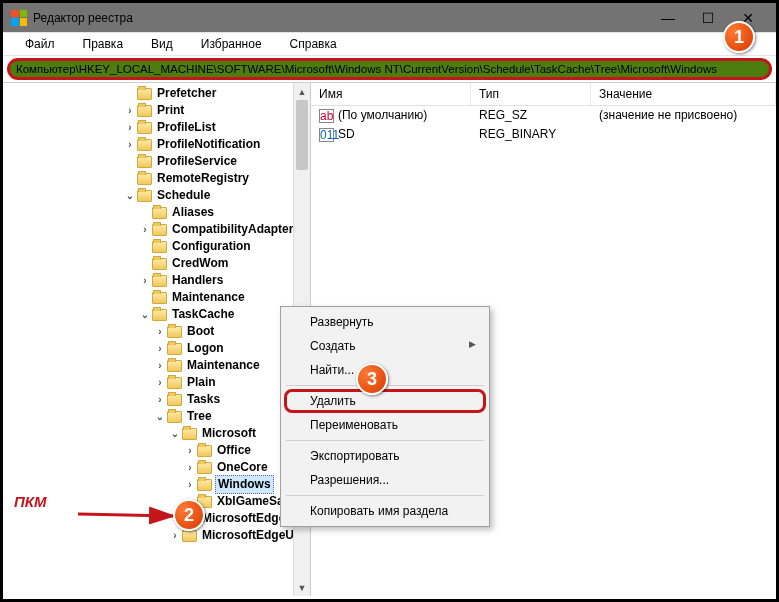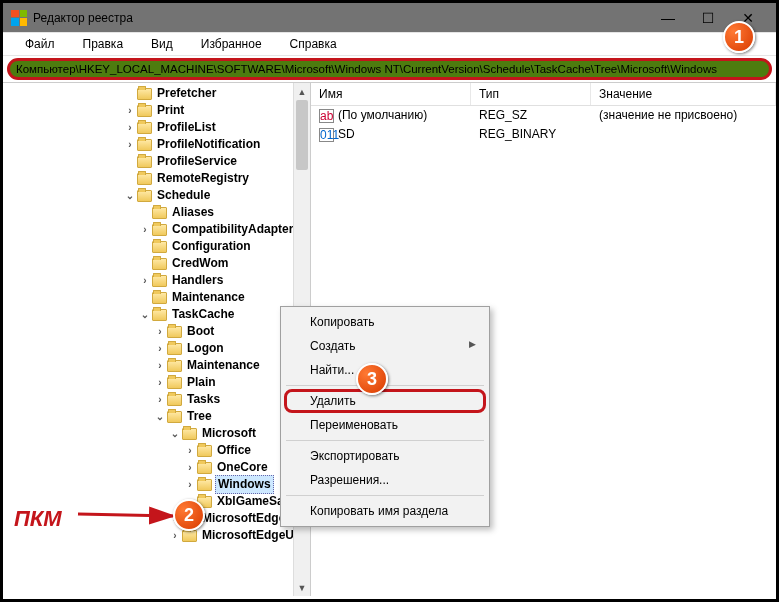--- a/index.html
+++ b/index.html
@@ -40,21 +40,21 @@
 .val-icon.bin{color:#06c;}
 .ctxmenu { position:absolute; left:277px; top:303px; width:210px; background:#f2f2f2; border:1px solid #a0a0a0; box-shadow:3px 3px 6px rgba(0,0,0,.25); padding:3px; z-index:50;}
 .ctxmenu .mi { padding:5px 24px 5px 26px; position:relative; }
 .ctxmenu .mi.arrow:after{content:"▶"; position:absolute; right:10px; font-size:9px; color:#555;}
 .ctxmenu .sep { height:1px; background:#d0d0d0; margin:3px 2px; }
 .ctxmenu .del { border:3px solid #c4151b; border-radius:8px; padding:2px 24px 2px 23px; }
 .badge { position:absolute; width:32px; height:32px; border-radius:50%; background:radial-gradient(circle at 30% 30%,#ff7933,#d83a00); border:2px solid #fff; box-shadow:1px 1px 3px rgba(0,0,0,.5); color:#fff; font-weight:700; font-size:18px; display:flex; align-items:center; justify-content:center; z-index:100;}
 .b1{left:720px; top:18px;}
 .b2{left:170px; top:496px;}
 .b3{left:353px; top:360px;}
-.pkm { position:absolute; left:11px; top:503px; color:#c4151b; font-size:22px; font-weight:700; font-style:italic; z-index:60;}
+.pkm { position:absolute; left:11px; top:490px; color:#c4151b; font-size:15px; font-weight:700; font-style:italic; z-index:60;}
 .arrow-svg { position:absolute; left:70px; top:493px; z-index:55; }
 </style>
 </head>
 <body>
 
 <div class="titlebar">
   <div class="app-icon">
       <span></span>
       <span></span>
       <span></span>
@@ -240,21 +240,21 @@
       <div class="cell c-val">(значение не присвоено)</div>
     </div>
     <div class="row">
       <div class="cell c-name"><span class="val-icon bin">011</span><span>SD</span></div>
       <div class="cell c-type">REG_BINARY</div>
     </div>
   </div>
 </div>
 
 <div class="ctxmenu">
-  <div class="mi">Копировать</div>
+  <div class="mi">Развернуть</div>
   <div class="mi arrow">Создать</div>
   <div class="mi">Найти...</div>
   <div class="sep"></div>
   <div class="mi del">Удалить</div>
   <div class="mi">Переименовать</div>
   <div class="sep"></div>
   <div class="mi">Экспортировать</div>
   <div class="mi">Разрешения...</div>
   <div class="sep"></div>
   <div class="mi">Копировать имя раздела</div>

